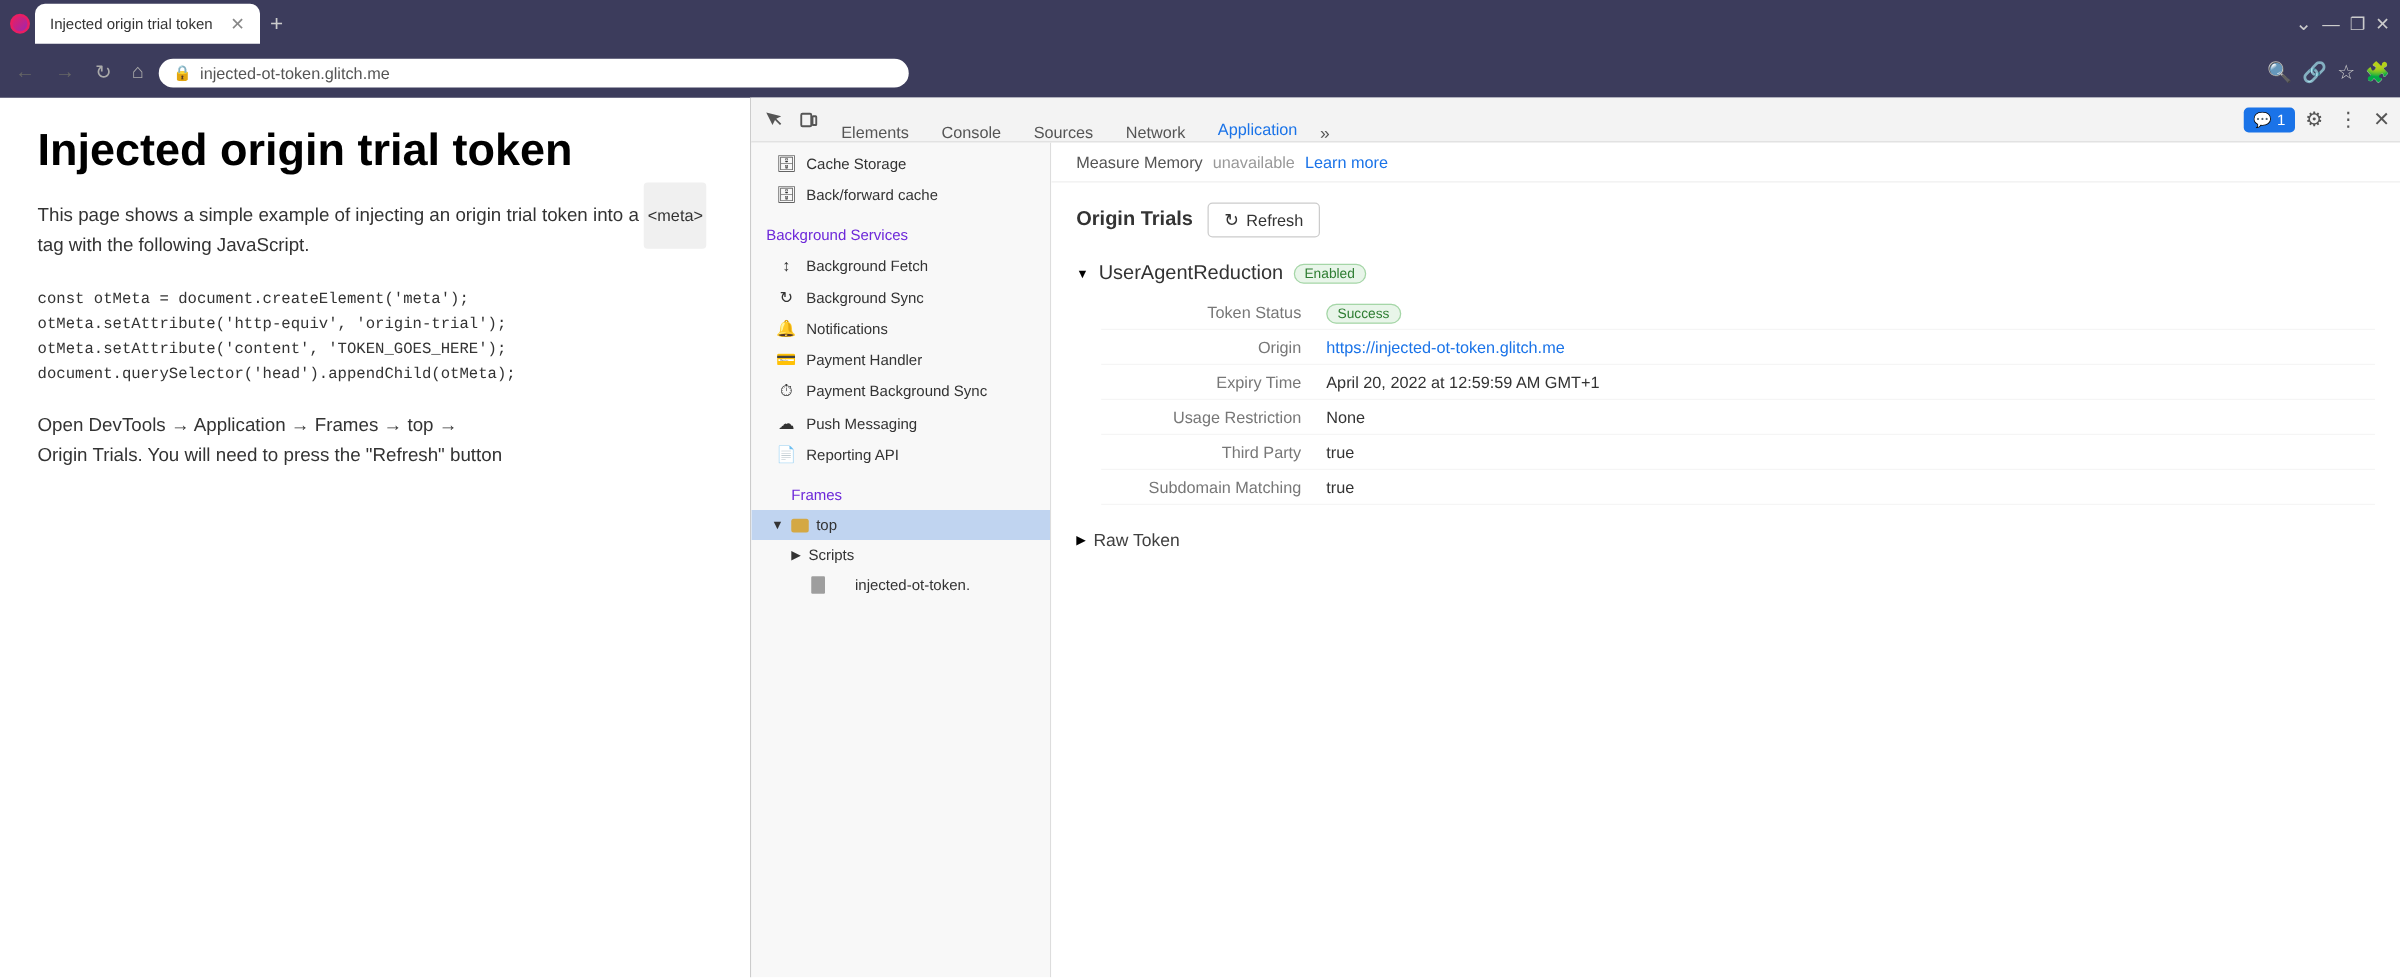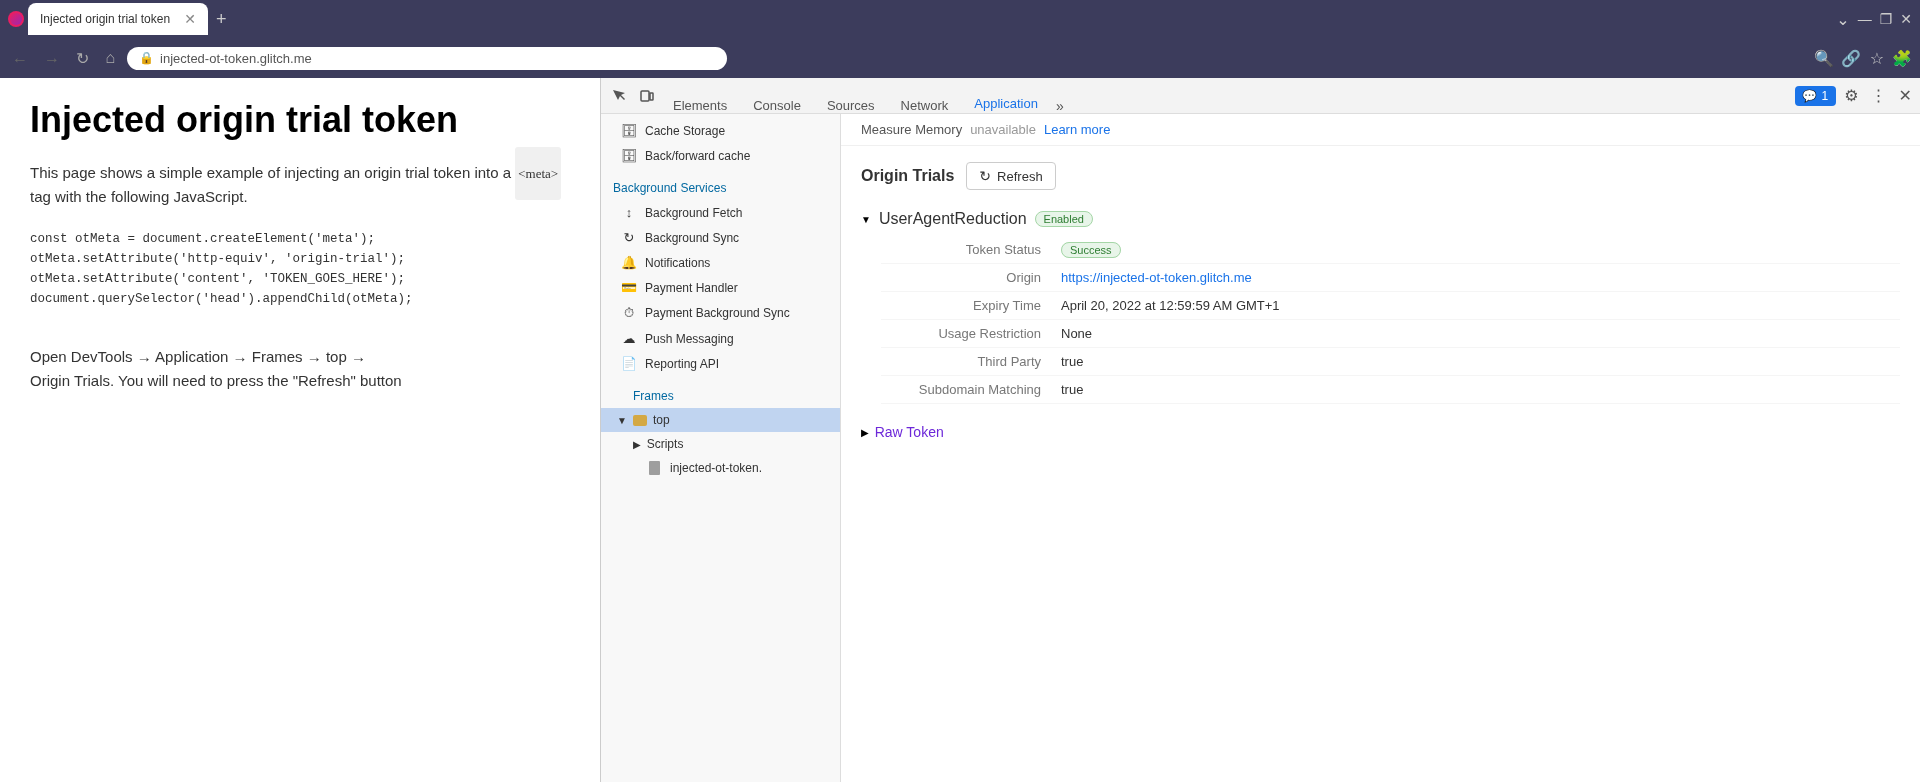--- a/index.html
+++ b/index.html
@@ -26,22 +26,22 @@
     .toolbar-icons { display: flex; align-items: center; gap: 8px; margin-left: auto; }
     .toolbar-icon { color: #ccc; font-size: 16px; cursor: pointer; }
 
     
     .main-layout { display: flex; height: calc(782px - 78px); }
 
     
     .page-content { flex: 0 0 600px; padding: 20px 30px; overflow: hidden; }
     .page-title { font-size: 36px; font-weight: 700; color: #000; margin-bottom: 20px; line-height: 1.2; }
     .page-desc { font-size: 15px; color: #333; line-height: 1.6; margin-bottom: 20px; }
-    .page-desc code { font-family: Liberation Serif, serif; background: #f0f0f0; padding: 19px 3px; border-radius: 3px; font-size: 13px; }
-    .code-block { font-family: 'Courier New', monospace; font-size: 12.5px; color: #333; line-height: 1.6; margin-bottom: 36px; white-space: pre; }
+    .page-desc code { font-family: Liberation Sans, sans-serif; background: #f0f0f0; padding: 19px 3px; border-radius: 3px; font-size: 13px; }
+    .code-block { font-family: 'Courier New', monospace; font-size: 12.5px; color: #333; line-height: 1.6; margin-bottom: 20px; white-space: pre; }
     .page-footer { font-size: 15px; color: #333; line-height: 1.6; }
 
     
     .devtools-panel { flex: 1; display: flex; flex-direction: column; border-left: 1px solid #ccc; }
 
     
     .devtools-toolbar { display: flex; align-items: center; background: #f3f3f3; border-bottom: 1px solid #ddd; height: 36px; padding: 0 4px; }
     .dt-icon-btn { width: 28px; height: 28px; display: flex; align-items: center; justify-content: center; border-radius: 4px; cursor: pointer; color: #555; font-size: 16px; }
     .dt-tabs { display: flex; align-items: center; flex: 1; gap: 2px; margin-top: 21px; }
     .dt-tab { padding: 4px 12px; font-size: 13px; color: #555; cursor: pointer; border-bottom: 2px solid transparent; white-space: nowrap; }
@@ -53,28 +53,28 @@
 
     
     .devtools-content { display: flex; flex: 1; overflow: hidden; }
 
     
     .dt-sidebar { width: 240px; border-right: 1px solid #ddd; overflow-y: auto; background: #f8f8f8; }
     .sidebar-section { padding: 4px 0; }
     .sidebar-item { display: flex; align-items: center; padding: 5px 12px 5px 20px; font-size: 12px; color: #333; cursor: pointer; gap: 8px; white-space: nowrap; overflow: hidden; }
     .sidebar-item .item-icon { font-size: 13px; width: 16px; text-align: center; flex-shrink: 0; }
     .sidebar-item-label { overflow: hidden; text-overflow: ellipsis; white-space: nowrap; }
-    .sidebar-group-header { display: flex; align-items: center; padding: 5px 12px; font-size: 12px; color: #0369a1; cursor: pointer; gap: 4px; font-weight: 500; }
+    .sidebar-group-header { display: flex; align-items: center; padding: 5px 12px; font-size: 12px; color: #6d28d9; cursor: pointer; gap: 4px; font-weight: 500; }
     .chevron { font-size: 10px; }
 
     
     .frames-item { display: flex; align-items: center; padding: 5px 12px 5px 16px; font-size: 12px; color: #333; cursor: pointer; gap: 6px; }
     .frames-item.selected { background: #c0d4f0; }
     .frames-sub-item { display: flex; align-items: center; padding: 5px 12px 5px 32px; font-size: 12px; color: #333; cursor: pointer; gap: 6px; }
-    .frames-sub-sub-item { display: flex; align-items: flex-start; padding: 5px 12px 5px 48px; font-size: 12px; color: #333; cursor: pointer; gap: 6px; }
+    .frames-sub-sub-item { display: flex; align-items: flex-start; padding: 5px 12px 5px 48px; font-size: 12px; color: #333; cursor: pointer; gap: 20px; }
 
     
     .dt-main { flex: 1; overflow-y: auto; padding: 0; background: #fff; }
 
     
     .measure-memory-row { display: flex; align-items: center; padding: 8px 20px; font-size: 13px; color: #555; border-bottom: 1px solid #f0f0f0; gap: 8px; }
     .unavailable-badge { color: #999; font-size: 13px; }
     .learn-more-link { color: #1a73e8; text-decoration: none; font-size: 13px; cursor: pointer; }
 
     
@@ -91,21 +91,21 @@
     .success-badge { background: #e8f5e9; color: #2e7d32; border: 1px solid #a5d6a7; border-radius: 10px; padding: 1px 8px; font-size: 11px; font-weight: 500; }
 
     .detail-table { margin: 4px 0 4px 20px; }
     .detail-row { display: flex; align-items: flex-start; padding: 6px 0; border-bottom: 1px solid #f5f5f5; }
     .detail-label { color: #777; font-size: 13px; width: 180px; text-align: right; padding-right: 20px; flex-shrink: 0; }
     .detail-value { font-size: 13px; color: #333; }
     .detail-value.link { color: #1a73e8; }
 
     
     .raw-token-header { display: flex; align-items: center; gap: 6px; padding: 8px 20px 4px 20px; cursor: pointer; }
-    .raw-token-label { font-size: 14px; color: #6d28d9; font-weight: 500; }
+    .raw-token-label { font-size: 14px; color: #404040; font-weight: 500; }
   </style>
 </head>
 <body>
 
 <div class="browser-chrome">
 
   <div class="tab-bar">
     <div class="tab-favicon">
       <div class="tab-favicon-inner"></div>
     </div>

